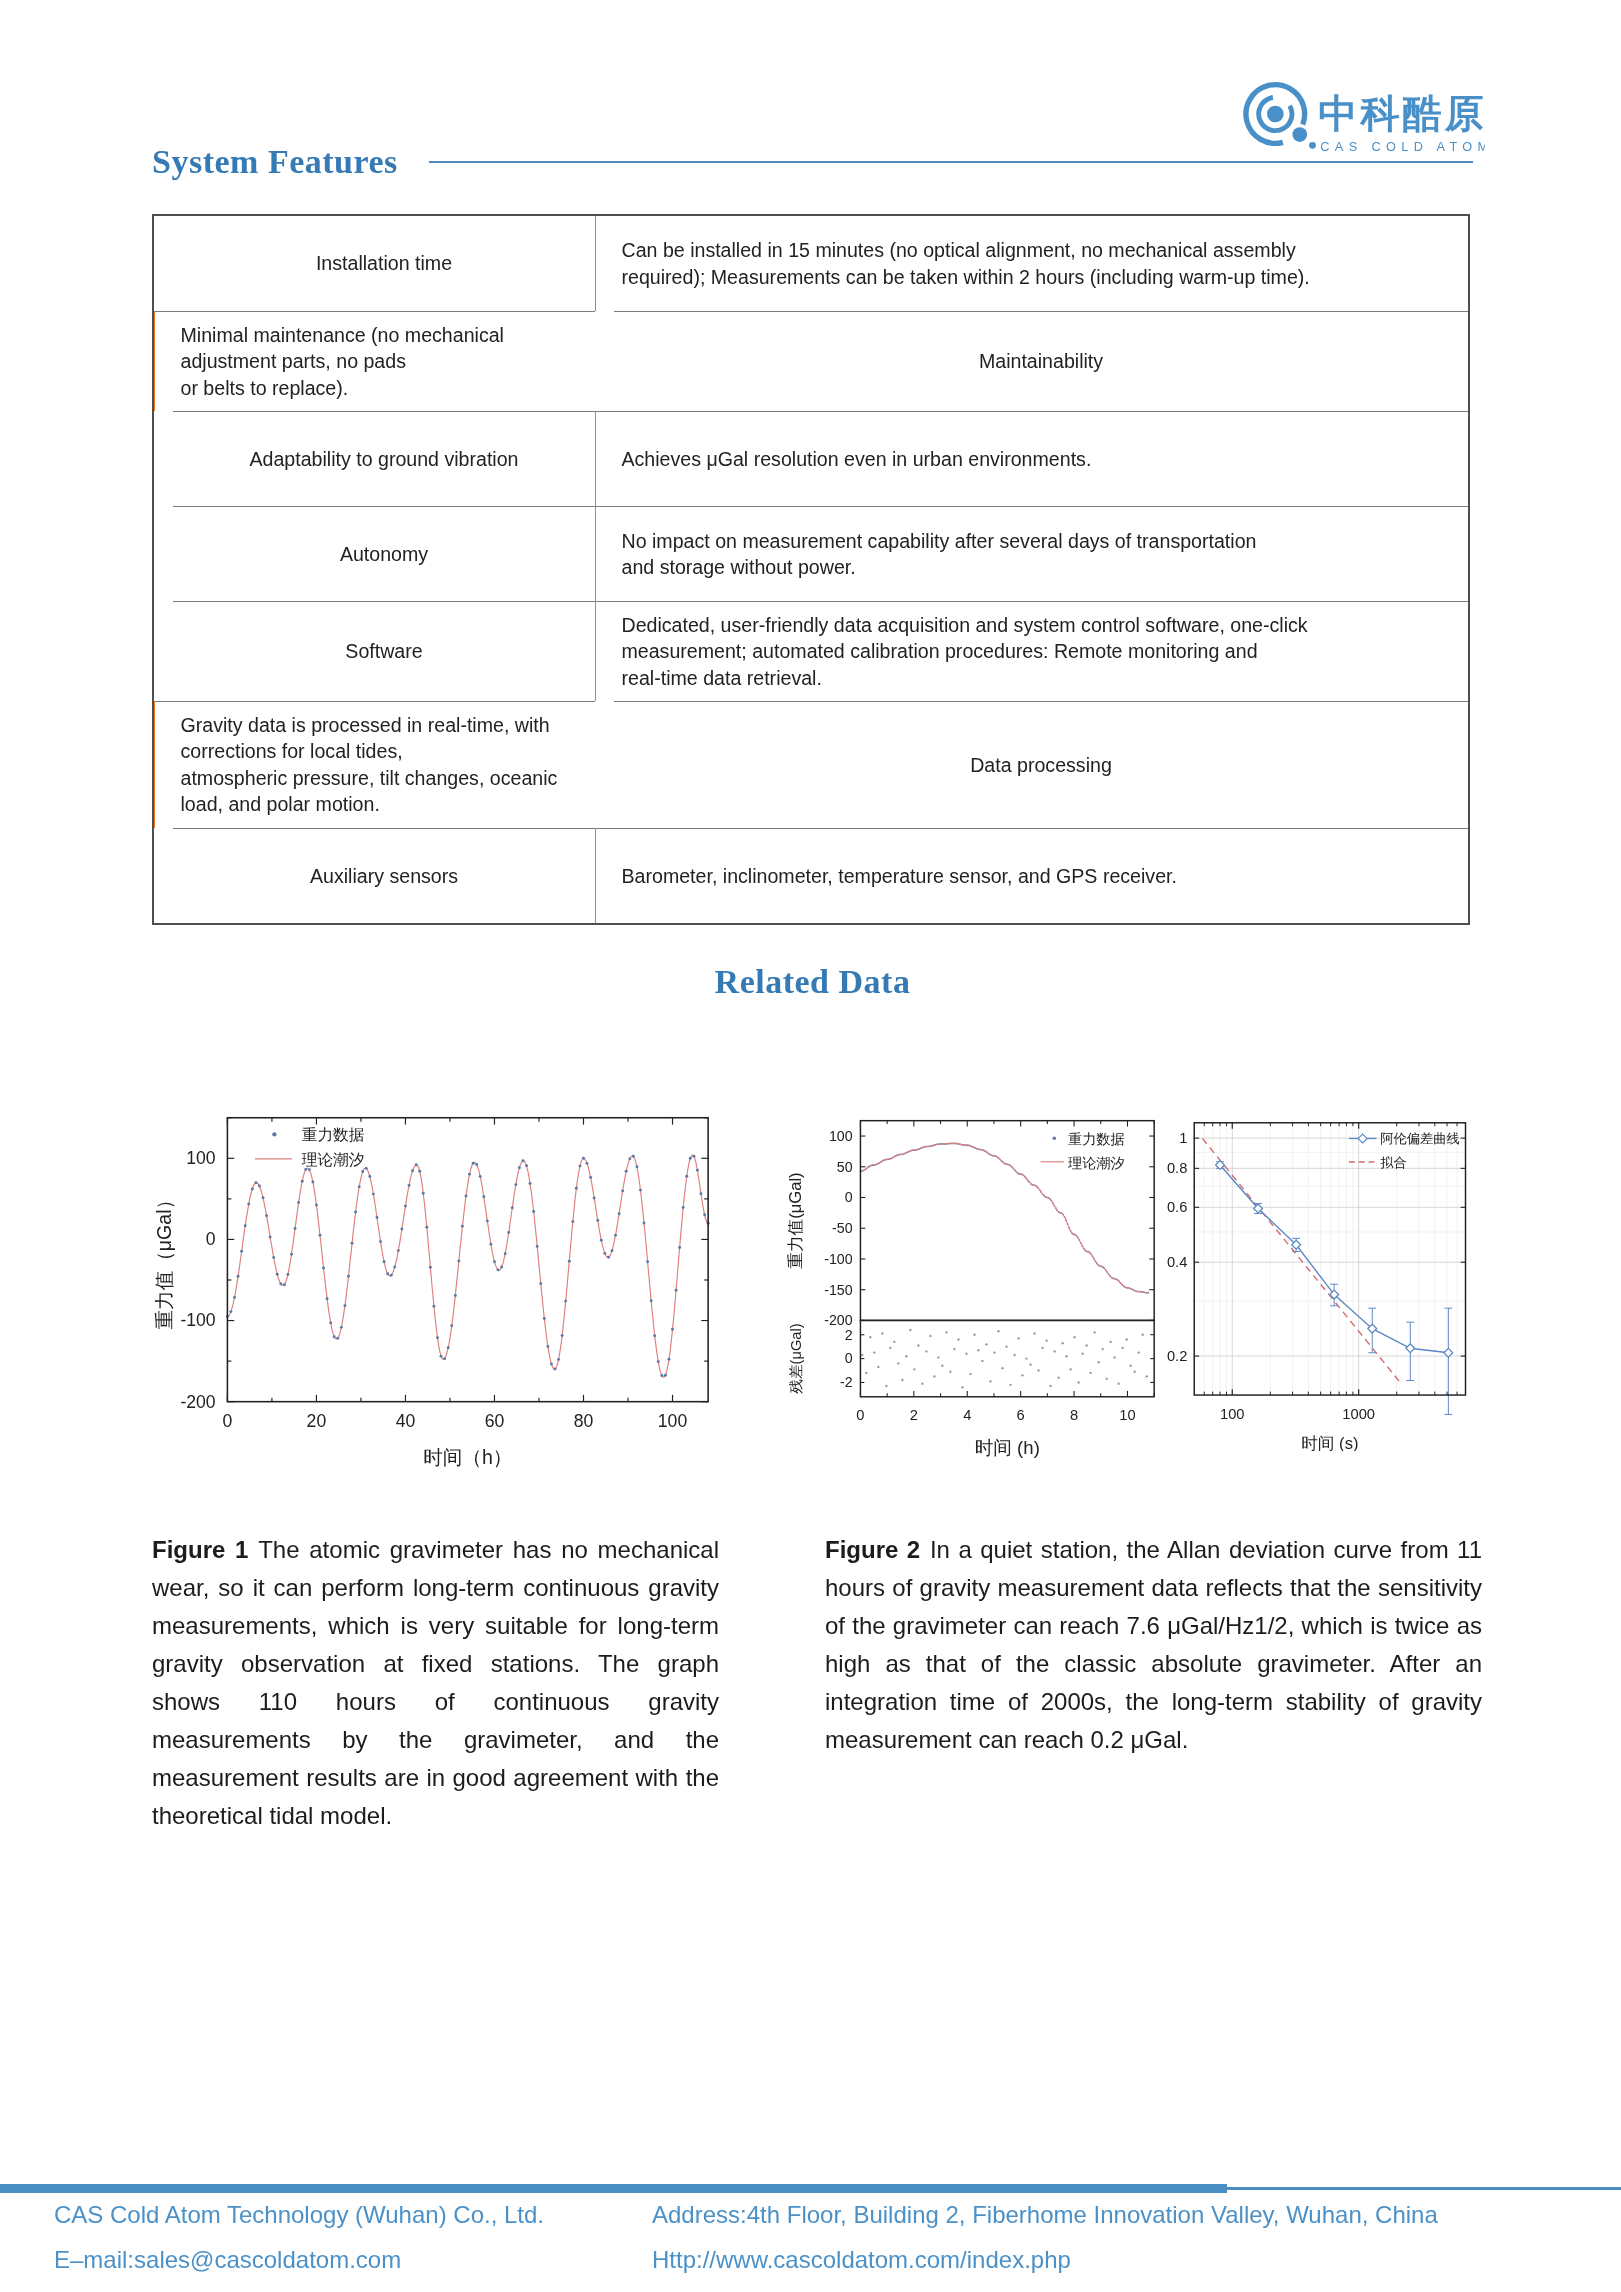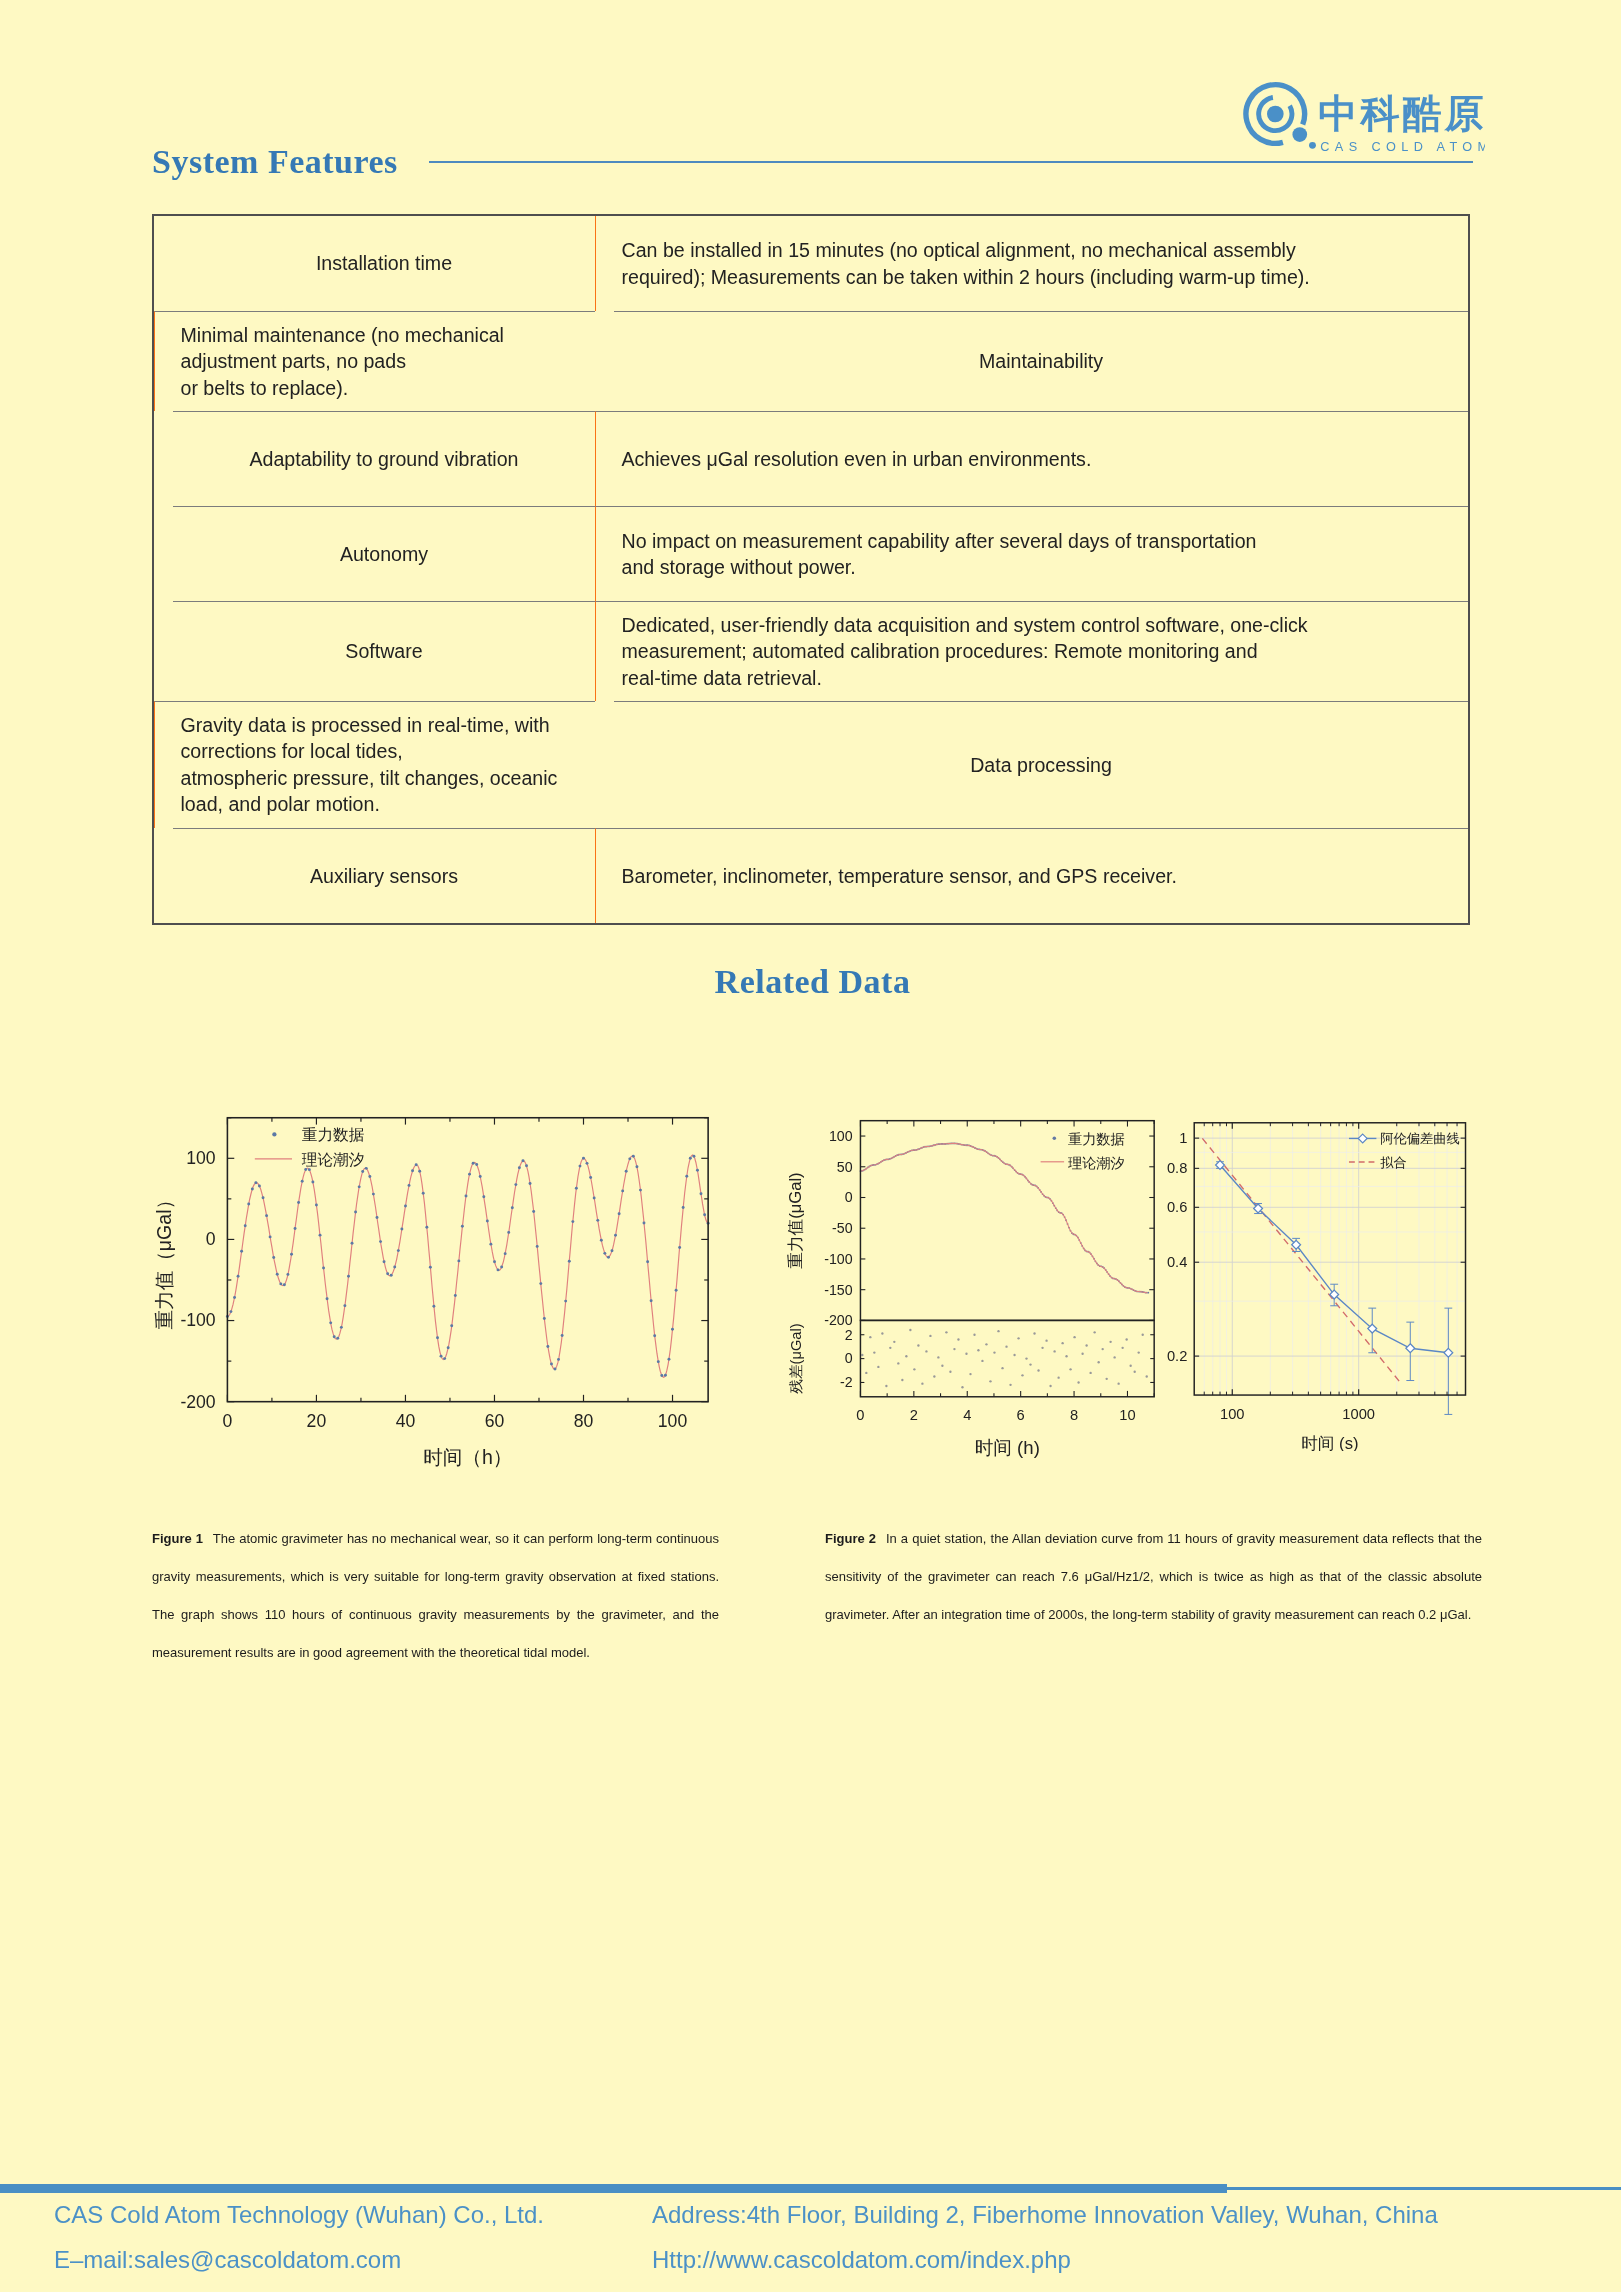--- a/index.html
+++ b/index.html
@@ -1,17 +1,17 @@
 <!DOCTYPE html>
 <html><head>
 <meta charset="utf-8">
 <style>
   html,body{margin:0;padding:0;background:#e8e8e8;}
   #page{
-    position:relative;width:1621px;height:2293px;background:#fef9c3;margin:0 auto;
+    position:relative;width:1621px;height:2293px;background:#ffffff;margin:0 auto;
     font-family:"Liberation Sans","DejaVu Sans",sans-serif;color:#1f1f1f;overflow:hidden;
   }
   
   .logo{position:absolute;left:1228px;top:69px;}
   
   .sec-head{position:absolute;left:152px;width:1321px;display:flex;align-items:center;}
   .sec-head h2{margin:0;font-size:34px;font-weight:700;color:#3579b5;letter-spacing:0.5px;font-family:Liberation Serif, serif;}
   .sec-head .rule{flex:1;height:2px;background:#4e8abf;margin-left:31px;}
   #features-head{top:143px;}
   #data-head{top:963px;flex-direction:column;}
@@ -25,21 +25,21 @@
     min-height:95px;display:flex;align-items:center;box-sizing:border-box;
     font-size:19.6px;line-height:26.5px;
   }
   .ftable .lab{justify-content:center;text-align:center;color:#222;margin-left:19px;}
   .ftable .val{padding:9.8px 25.5px;border-left:1px solid #f97316;white-space:pre-line;color:#222;}
   .ftable .rb{border-top:1px solid #7c7c7c;}
   
   .chart{position:absolute;}
   .chart svg{display:block;}
   
-  .caption{position:absolute;top:1507px;font-size:13px;line-height:38px;text-align:justify;color:#1c1c1c;}
+  .caption{position:absolute;top:1507px;font-size:24px;line-height:38px;text-align:justify;color:#1c1c1c;}
   #cap1{left:152px;width:567px;}
   #cap2{left:825px;width:657px;}
   .caption strong{font-weight:700;margin-right:9.8px;}
   
   .fbar-thick{position:absolute;left:0;top:2184px;width:1227px;height:8.8px;background:#4a8fc4;}
   .fbar-thin{position:absolute;left:1227px;top:2187px;width:394px;height:2.9px;background:#4a8fc4;}
   .ftext{position:absolute;color:#4b91c7;font-size:24px;white-space:nowrap;}
   #f-company{left:54px;top:2201px;}
   #f-address{left:652px;top:2201px;}
   #f-email{left:54px;top:2246px;}

